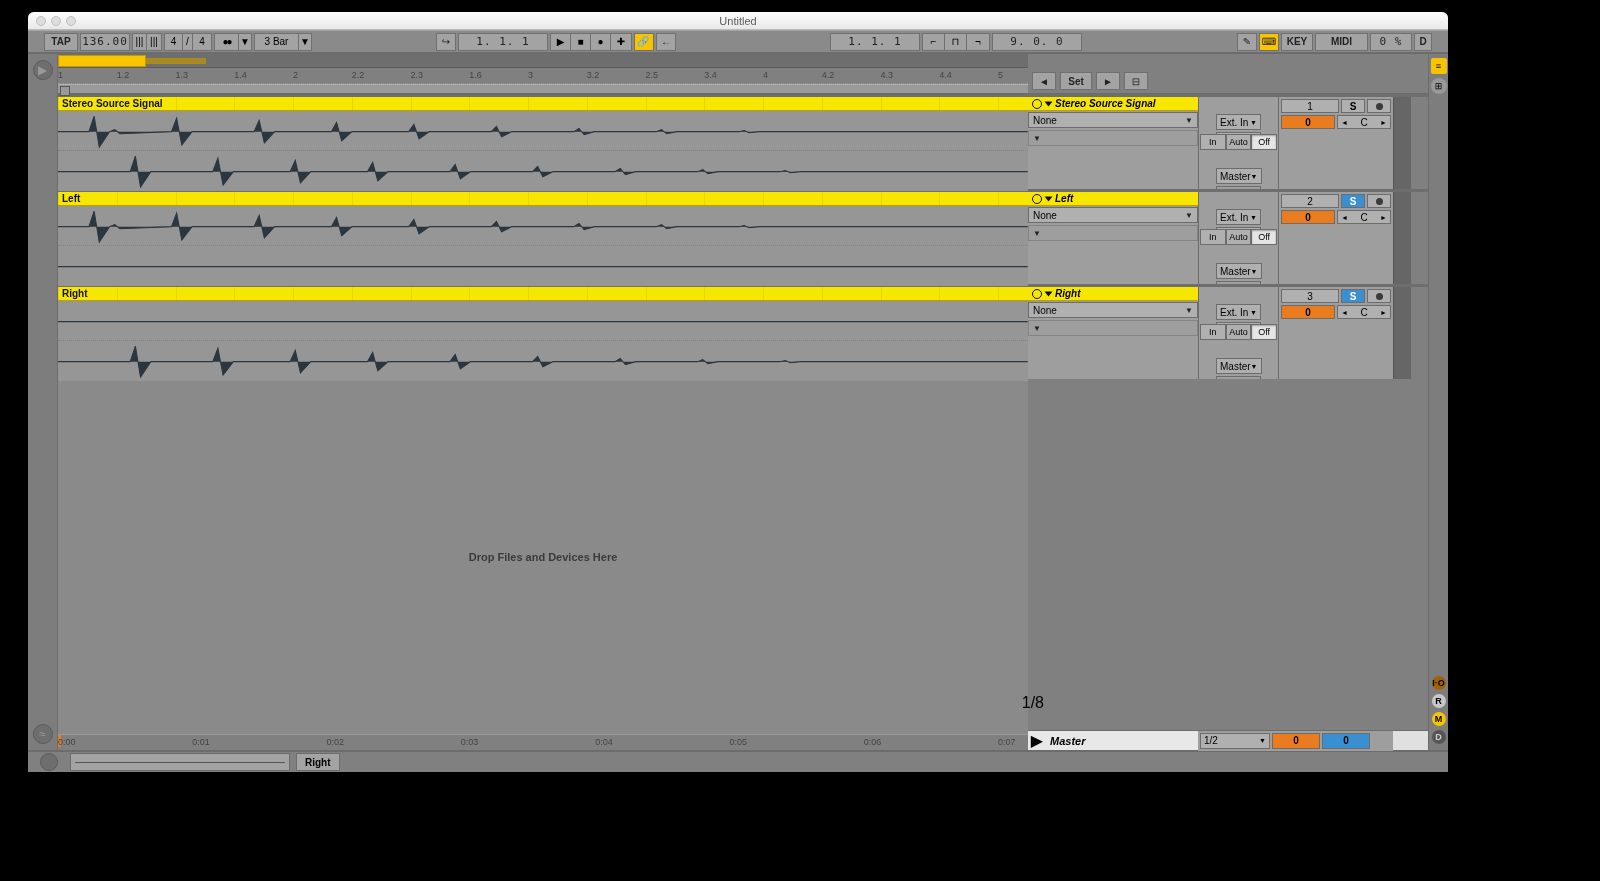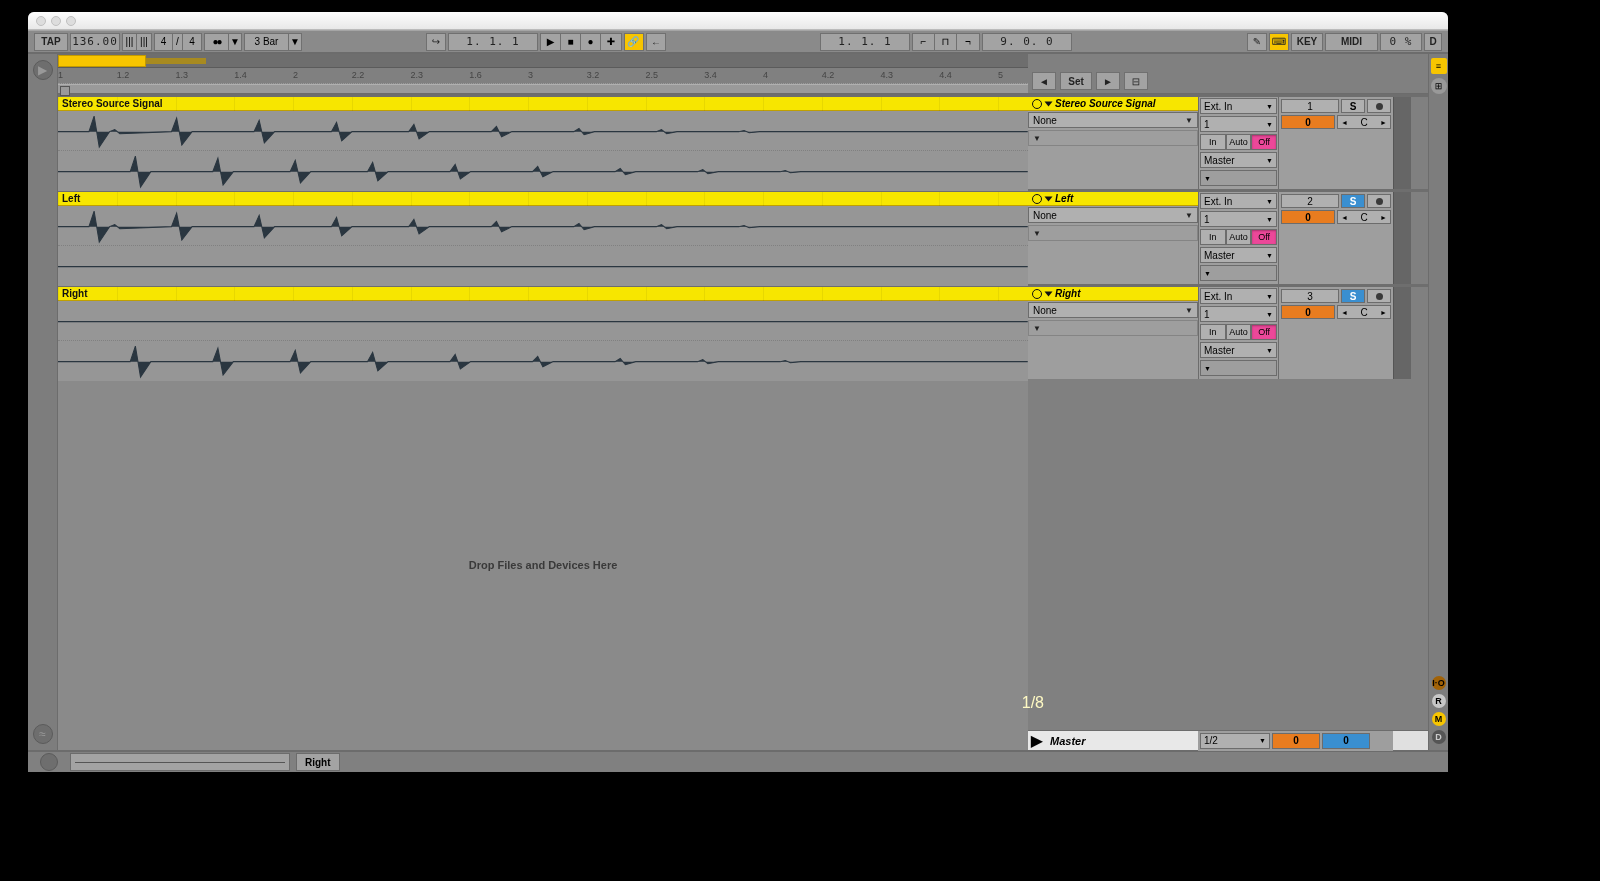--- a/index.html
+++ b/index.html
@@ -2,21 +2,21 @@
 <html><head>
 <meta charset="utf-8">
 <style>
 * { margin:0; padding:0; box-sizing:border-box; font-family:Arial,Helvetica,sans-serif; }
 body { background:#000; width:1600px; height:881px; overflow:hidden; }
 .window { position:absolute; left:28px; top:12px; width:1420px; height:760px; background:#808080; border-radius:6px; box-shadow:0 8px 32px rgba(0,0,0,.6); display:flex; flex-direction:column; }
 .titlebar { height:18px; background:linear-gradient(#fdfdfd,#e8e8e8); border-bottom:1px solid #bbb; border-radius:6px 6px 0 0; display:flex; align-items:center; position:relative; }
 .traffic { display:flex; gap:5px; margin-left:8px; }
 .traffic span { width:10px; height:10px; border-radius:50%; background:#ddd; border:1px solid #c0c0c0; }
 .title-text { position:absolute; left:0; right:0; text-align:center; font-size:11px; color:#5a5a5a; }
-.toolbar { height:24px; background:#8a8a8a; border-top:1px solid #a5a5a5; border-bottom:2px solid #6c6c6c; display:flex; align-items:center; padding:0 6px; gap:2px; }
+.toolbar { height:24px; background:#8a8a8a; border-top:1px solid #a5a5a5; border-bottom:2px solid #6c6c6c; display:flex; align-items:center; padding:0 16px; gap:2px; }
 .btn { height:18px; background:#a3a3a3; border:1px solid #707070; font-size:10px; color:#222; display:flex; align-items:center; justify-content:center; cursor:pointer; }
 .btn-yellow { background:#f7c500; }
 .seg { display:flex; border:1px solid #707070; height:18px; }
 .seg .sbtn { background:#a3a3a3; border-right:1px solid #707070; font-size:10px; display:flex; align-items:center; justify-content:center; cursor:pointer; }
 .seg .sbtn:last-child{border-right:none}
 .disp { height:18px; background:#a3a3a3; border:1px solid #707070; font-size:11px; color:#222; display:flex; align-items:center; justify-content:center; font-family:monospace; letter-spacing:1px; }
 .gap { flex:0 0 auto; }
 .main { flex:1; display:flex; position:relative; background:#808080; }
 .sidebar-collapsed { width:30px; background:#7d7d7d; border-right:1px solid #6c6c6c; display:flex; flex-direction:column; align-items:center; padding-top:6px; gap:4px; }
 .sidebar-collapsed .icn{ width:20px; height:20px; border-radius:50%; background:#6e6e6e; border:1px solid #5b5b5b; display:flex; align-items:center; justify-content:center; font-size:12px; color:#999; }
@@ -46,25 +46,25 @@
 .rp-track-main{ width:170px; background:#9e9e9e; display:flex; flex-direction:column; }
 .rp-track-hdr { height:14px; background:#f7e600; display:flex; align-items:center; gap:4px; padding:0 4px; border-bottom:1px solid #c0a000; }
 .rp-tri { width:0;height:0;border-left:5px solid #111;border-top:4px solid transparent;border-bottom:4px solid transparent;transform:rotate(90deg);}
 .rp-circ { width:10px;height:10px;border:1.5px solid #111;border-radius:50%;}
 .rp-name { font-size:10px; font-weight:bold; font-style:italic; }
 .rp-row { height:18px; display:flex; align-items:center; }
 .rp-sel{ flex:1; height:16px; background:#b0b0b0; border:1px solid #6c6c6c; font-size:10px; padding:0 4px; display:flex; align-items:center; justify-content:space-between; }
 .rp-sel::after{content:"▼";font-size:8px;color:#222;}
 .rp-io{ width:80px; background:#9e9e9e; display:flex; flex-direction:column; border-left:1px solid #6c6c6c;}
 .rp-io-row{ height:18px; display:flex; }
-.rp-io-sel{ flex:1; height:16px; background:#b0b0b0; border:1px solid #6c6c6c; font-size:10px; padding:0 3px; display:flex; align-items:center; justify-content:space-between; margin:1px;}
+.rp-io-sel{ flex:1; height:16px; background:#b0b0b0; border:1px solid #6c6c6c; font-size:10px; padding:0 3px; display:flex; align-items:center; justify-content:space-between; margin:17px;}
 .rp-io-sel::after{content:"▼";font-size:7px;}
 .rp-mon{ display:flex; width:100%; margin:1px; }
 .rp-mon span{flex:1; height:16px; background:#b0b0b0; border:1px solid #6c6c6c; font-size:9px; display:flex;align-items:center;justify-content:center;}
-.rp-mon .sel{background:#ec4899;box-shadow:inset 0 1px 2px rgba(0,0,0,.3);}
+.rp-mon .sel{background:#e5e5e5;box-shadow:inset 0 1px 2px rgba(0,0,0,.3);}
 .rp-mix{ width:115px; background:#9e9e9e; display:flex; flex-direction:column; border-left:1px solid #6c6c6c; gap:2px; padding:2px;}
 .rp-mix-top{display:flex; gap:2px;}
 .rp-mix-top .num{ flex:1; height:14px; background:#b0b0b0; border:1px solid #6c6c6c; font-size:10px; display:flex;align-items:center;justify-content:center;}
 .rp-mix-top .s{ width:24px; height:14px; background:#b0b0b0; border:1px solid #6c6c6c; font-size:10px; font-weight:bold; display:flex;align-items:center;justify-content:center;}
 .rp-mix-top .s.solo{background:#3a8fd0;color:#fff;}
 .rp-mix-top .rec{ width:24px; height:14px; background:#b0b0b0; border:1px solid #6c6c6c; display:flex;align-items:center;justify-content:center;}
 .rp-mix-top .rec::after{content:"";width:7px;height:7px;background:#3a3a3a;border-radius:50%;}
 .rp-mix-bot{display:flex;gap:2px;}
 .rp-mix-bot .send{flex:1;height:14px;background:#e87c1f;border:1px solid #6c6c6c;font-size:10px;display:flex;align-items:center;justify-content:center;font-weight:bold;}
 .rp-mix-bot .pan{flex:1;height:14px;background:#b0b0b0;border:1px solid #6c6c6c;font-size:10px;display:flex;align-items:center;justify-content:center;position:relative;}
@@ -78,21 +78,21 @@
 .rp-master-mix{width:195px;display:flex;gap:2px;padding:2px;background:#9e9e9e;}
 .rp-master-mix .sel{width:70px;height:16px;background:#b0b0b0;border:1px solid #6c6c6c;font-size:10px;display:flex;align-items:center;justify-content:space-between;padding:0 3px;}
 .rp-master-mix .sel::after{content:"▼";font-size:7px;}
 .rp-master-mix .vol{width:48px;height:16px;background:#e87c1f;border:1px solid #6c6c6c;font-size:10px;display:flex;align-items:center;justify-content:center;font-weight:bold;}
 .rp-master-mix .vol.blue{background:#3a8fd0;}
 .rp-rightbar{ width:20px; background:#7d7d7d; border-left:1px solid #6c6c6c; display:flex; flex-direction:column; align-items:center; padding-top:4px; gap:4px;}
 .rp-rightbar .rbtn{width:16px;height:16px;background:#f7c500;border-radius:2px;display:flex;align-items:center;justify-content:center;font-size:9px;}
 .rp-rightbar .rbtn.gray{background:#999;border-radius:50%;}
 .rp-rightbar .sp{flex:1;}
 .rp-rightbar .letter{width:14px;height:14px;border-radius:50%;font-size:9px;display:flex;align-items:center;justify-content:center;font-weight:bold;}
-.zoom-disp{ position:absolute; right:404px; bottom:38px; font-size:16px; color:#fef9c3; font-weight:normal;}
+.zoom-disp{ position:absolute; right:404px; bottom:38px; font-size:16px; color:#000000; font-weight:normal;}
 .statusbar{ height:22px; background:#808080; border-top:2px solid #6c6c6c; display:flex; align-items:center; padding:0 6px; gap:6px; }
 .status-main{flex:1;height:18px;background:#a3a3a3;border:1px solid #6c6c6c;font-size:10px;color:#222;display:flex;align-items:center;padding:0 6px;white-space:nowrap;overflow:hidden;}
 .status-wave{width:220px;height:18px;background:#a3a3a3;border:1px solid #6c6c6c;position:relative;}
 .status-wave::after{content:"";position:absolute;left:4px;right:4px;top:8px;height:1px;background:#555;}
 .status-label{height:18px;padding:0 8px;background:#a3a3a3;border:1px solid #6c6c6c;font-size:10px;font-weight:bold;display:flex;align-items:center;}
 .sb-left-icons{width:30px;display:flex;align-items:center;justify-content:center;}
 .sb-left-icons .icn2{width:18px;height:18px;border-radius:50%;background:#6e6e6e;border:1px solid #5b5b5b;}
 svg.wf path{stroke:#2a3640;fill:#2a3640;}
 .track-grid{position:absolute;inset:0;pointer-events:none;}
 .track-grid div{position:absolute;top:0;bottom:0;width:1px;background:rgba(0,0,0,0.06);}
@@ -101,20 +101,21 @@
 <body>
 
 <div class="window">
 
   <div class="titlebar">
     <div class="traffic">
       <span></span>
       <span></span>
       <span></span>
     </div>
+    <div class="title-text">Untitled</div>
   </div>
 
   <div class="toolbar">
     <div class="btn" style="width:34px;font-weight:bold">TAP</div>
     <div class="disp" style="width:50px">136.00</div>
     <div class="seg">
       <div class="sbtn" style="width:14px">|||</div>
       <div class="sbtn" style="width:14px">|||</div>
     </div>
     <div class="seg">
@@ -301,20 +302,31 @@
               <svg class="wf" viewBox="0 0 940 40" preserveAspectRatio="none">
                 <path d="M0,20 L70,20 L75,5 L80,35 L90,20 L150,20 L155,7 L160,33 L170,20 L225,20 L230,9 L235,31 L245,20 L300,20 L305,11 L310,29 L320,20 L380,20 L385,13 L390,27 L400,20 L460,20 L465,15 L470,25 L480,20 L540,20 L545,17 L550,23 L560,20 L620,20 L625,18 L630,22 L640,20 L700,20 L705,19 L710,21 L720,20 L940,20"></path>
               </svg>
             </div>
           </div>
         </div>
 
         <div class="drop-zone">Drop Files and Devices Here</div>
       </div>
 
+      <div class="time-ruler" id="time-ruler">
+        <div class="orange-mark"></div>
+      <span style="left: 0px;">0:00</span>
+          <span style="left: 134.286px;">0:01</span>
+          <span style="left: 268.571px;">0:02</span>
+          <span style="left: 402.857px;">0:03</span>
+          <span style="left: 537.143px;">0:04</span>
+          <span style="left: 671.429px;">0:05</span>
+          <span style="left: 805.714px;">0:06</span>
+          <span style="left: 940px;">0:07</span>
+        </div>
       <div class="zoom-disp">1/8</div>
     </div>
 
     <div class="right-panel">
       <div class="rp-scrub">
         <div class="btn">◄</div>
         <div class="btn" style="width:32px;font-weight:bold">Set</div>
         <div class="btn">►</div>
         <div class="btn">⊟</div>
       </div>

